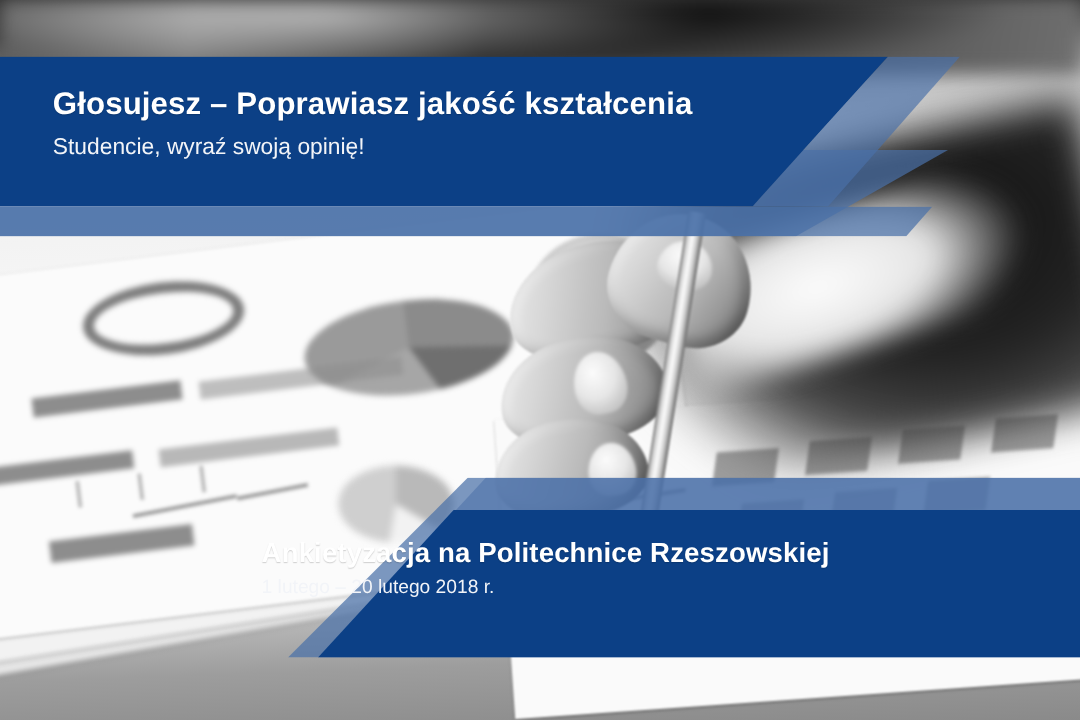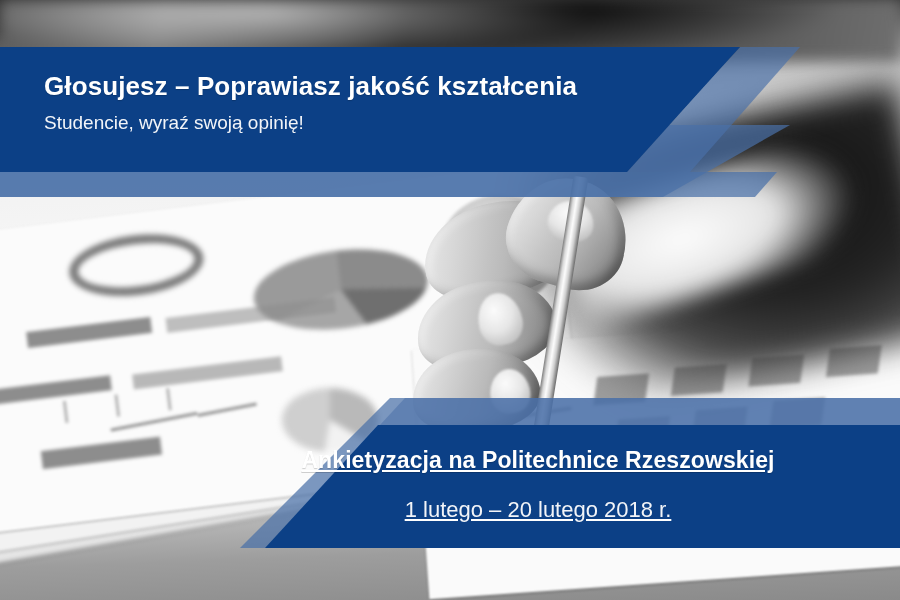--- a/index.html
+++ b/index.html
@@ -145,28 +145,28 @@
     position:absolute;left:0;top:425px;width:900px;height:175px;
     background:#0c4086;
     clip-path:polygon(378px 0, 900px 0, 900px 123px, 265px 123px);
   }
   .band-bot-strip{
     position:absolute;left:0;top:398px;width:900px;height:202px;
     background:rgba(74,112,168,.55);
     clip-path:polygon(405px 0, 900px 0, 900px 27px, 380px 27px);
   }
   .bot-text{
-    position:absolute;right:42px;top:446px;width:640px;color:#fff;text-align:center;text-decoration:underline;
+    position:absolute;right:42px;top:446px;width:640px;color:#fff;text-align:left;
   }
   .bot-title{
     font-size:23px;font-weight:700;letter-spacing:.1px;line-height:1.3;
     text-shadow:0 1px 1px rgba(0,0,0,.18);
   }
   .bot-date{
-    margin-top:20px;font-size:22px;font-weight:400;line-height:1.3;color:#f2f4f8;
+    margin-top:4px;font-size:16px;font-weight:400;line-height:1.3;color:#f2f4f8;
   }
 </style>
 </head>
 <body>
 
 <div class="poster">
 
   <div class="photo">
     <div class="ph-base"></div>
     <div class="ph-topdark"></div>

